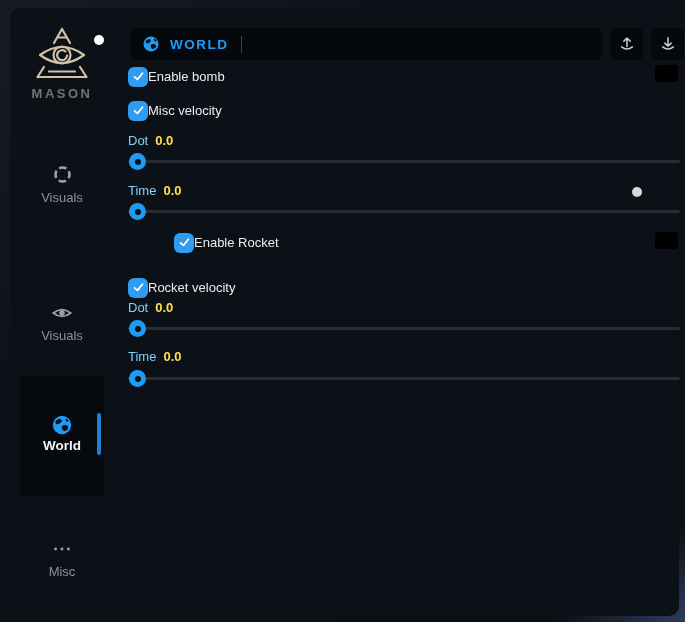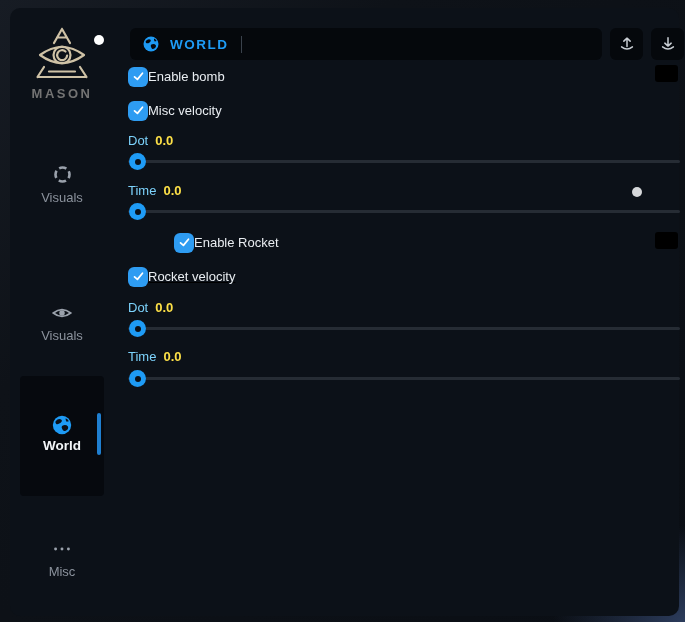--- a/index.html
+++ b/index.html
@@ -226,21 +226,21 @@
     <div class="check-row" style="top:224px;padding-left:46px;">
       <span class="checkbox">
         <svg width="13" height="13" viewBox="0 0 18 18" fill="none" stroke="#fff" stroke-width="2.4" stroke-linecap="round" stroke-linejoin="round">
           <path d="M3.5 9.5 L7.5 13 L14.5 4.5"></path>
         </svg>
       </span>
       <span class="check-label">Enable Rocket</span>
     </div>
     <div class="swatch" style="top: 224px; background: rgb(0, 0, 0);"></div>
 
-    <div class="check-row" style="top:258px;text-decoration:underline;">
+    <div class="check-row" style="top:269px;">
       <span class="checkbox">
         <svg width="13" height="13" viewBox="0 0 18 18" fill="none" stroke="#fff" stroke-width="2.4" stroke-linecap="round" stroke-linejoin="round">
           <path d="M3.5 9.5 L7.5 13 L14.5 4.5"></path>
         </svg>
       </span>
       <span class="check-label">Rocket velocity</span>
     </div>
 
     <div class="slider-label" style="top:292px;">
       <span class="sl-name">Dot</span>

